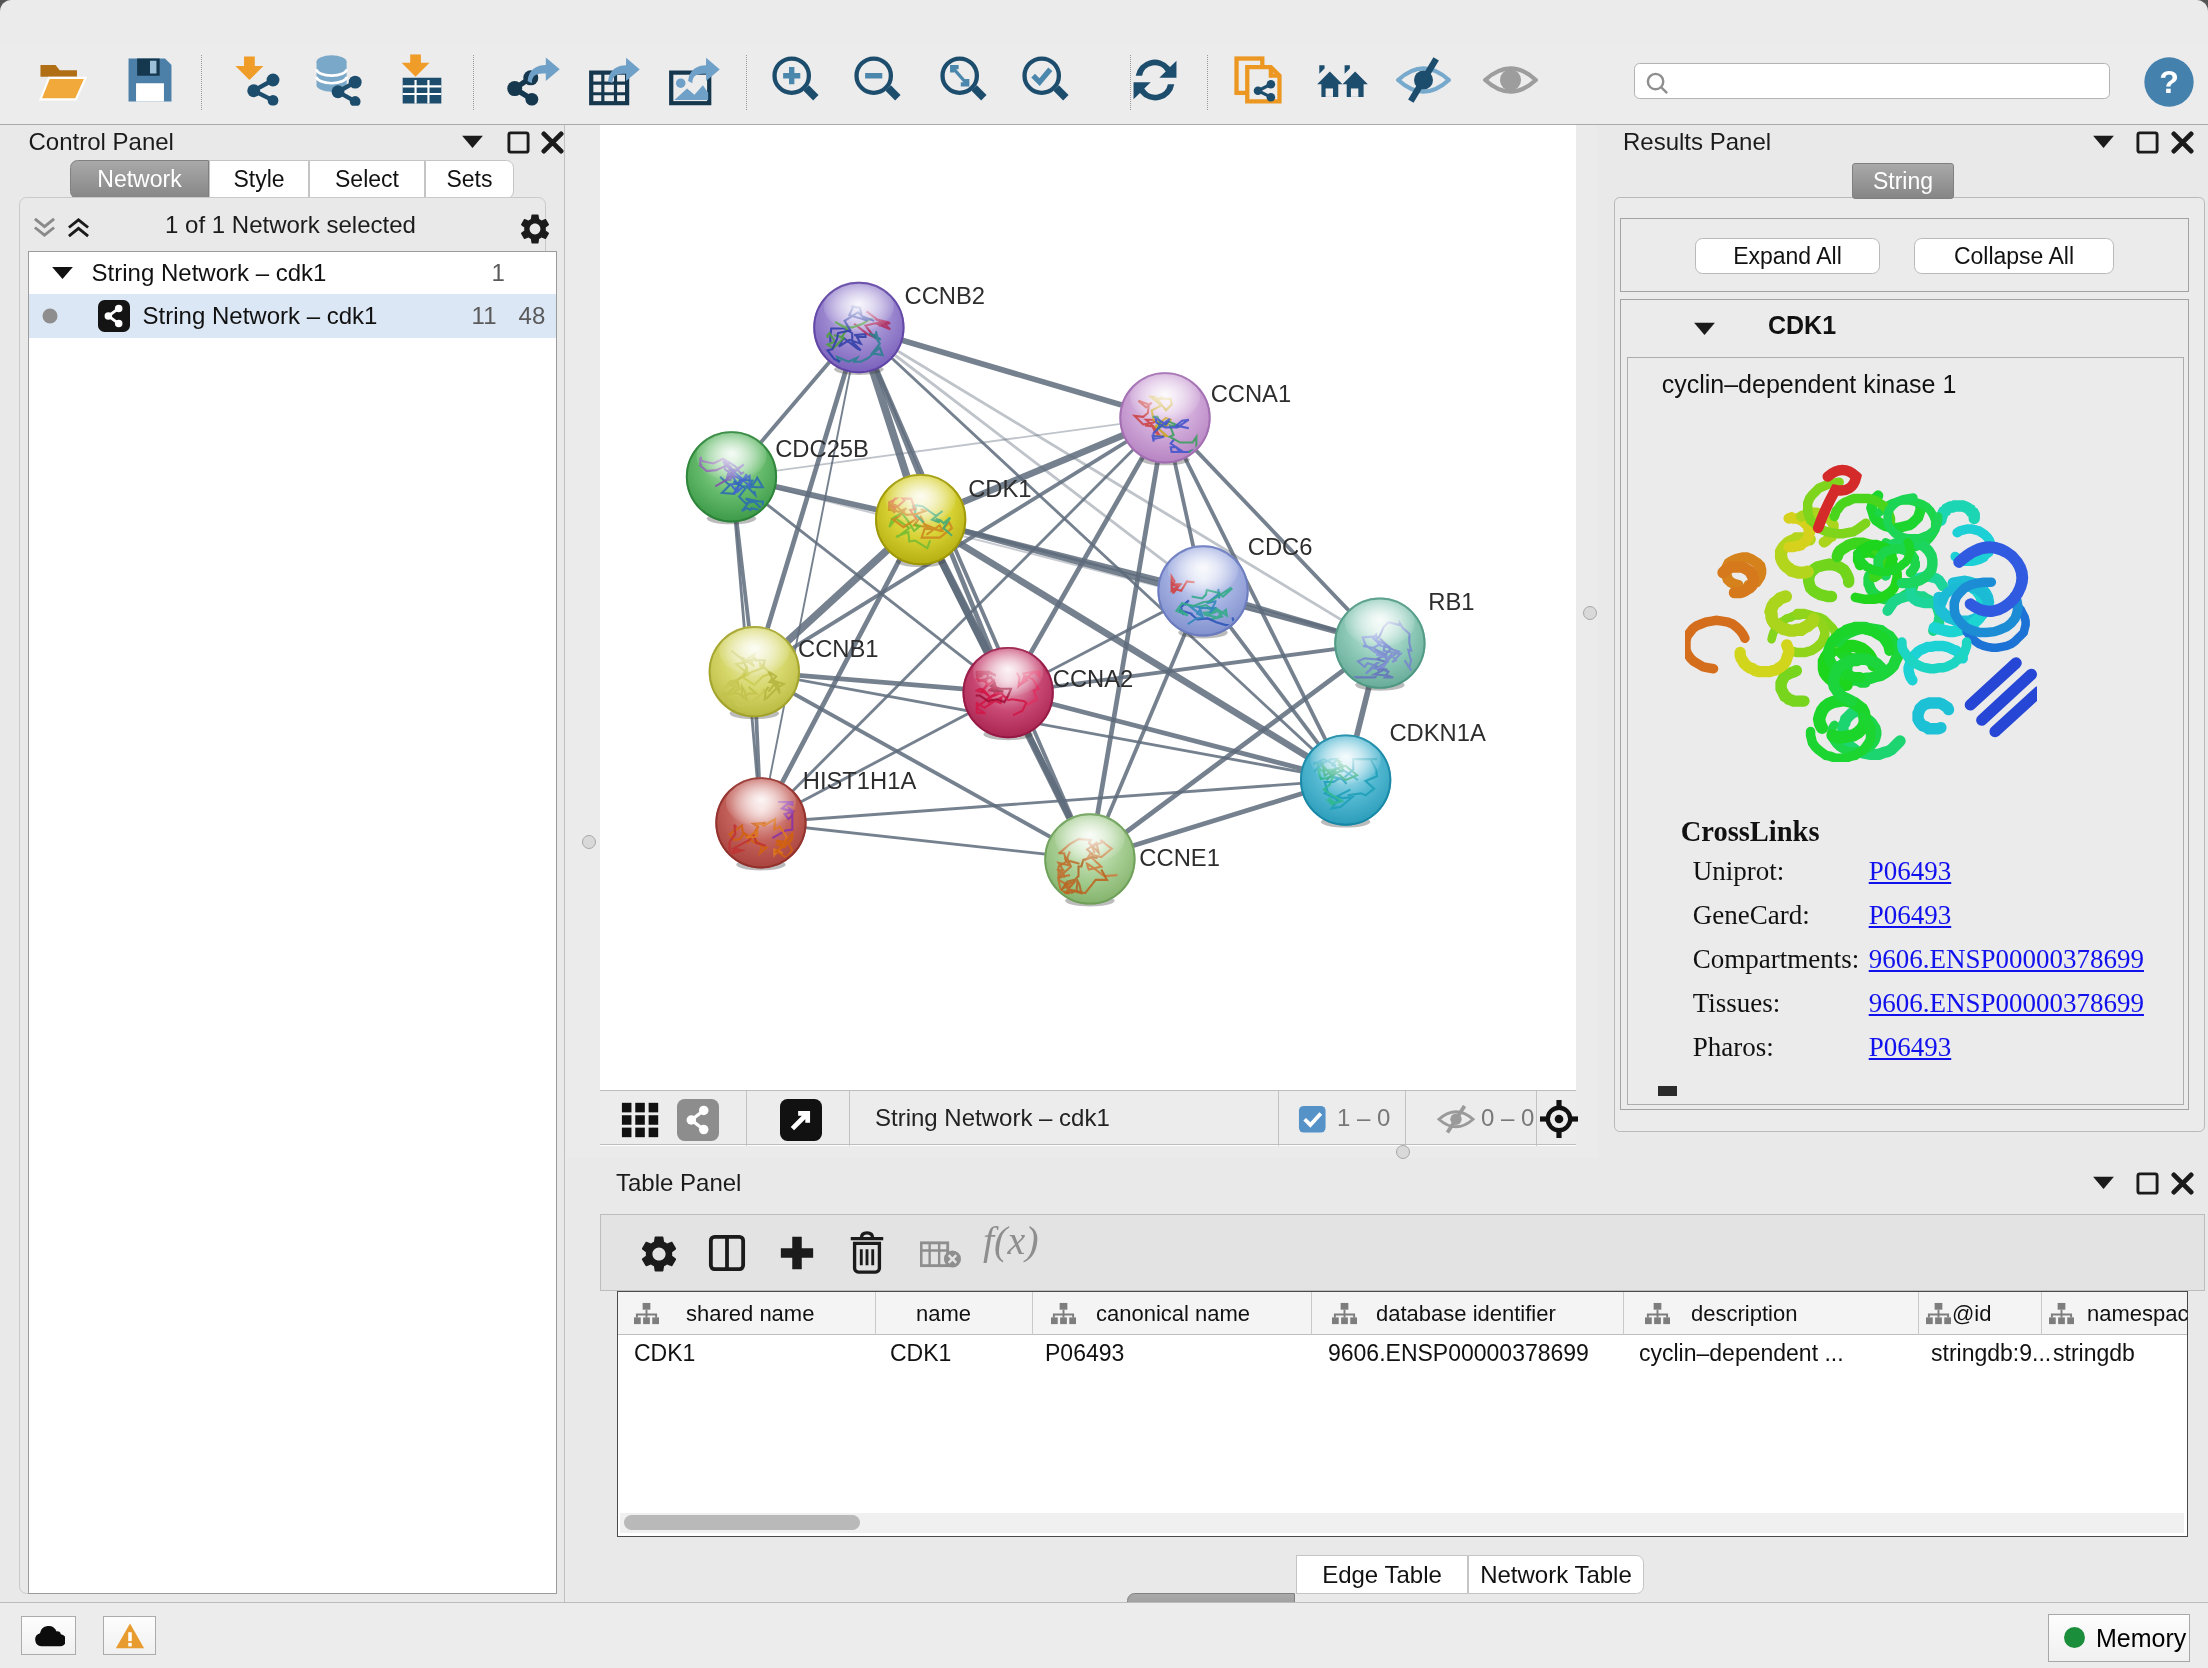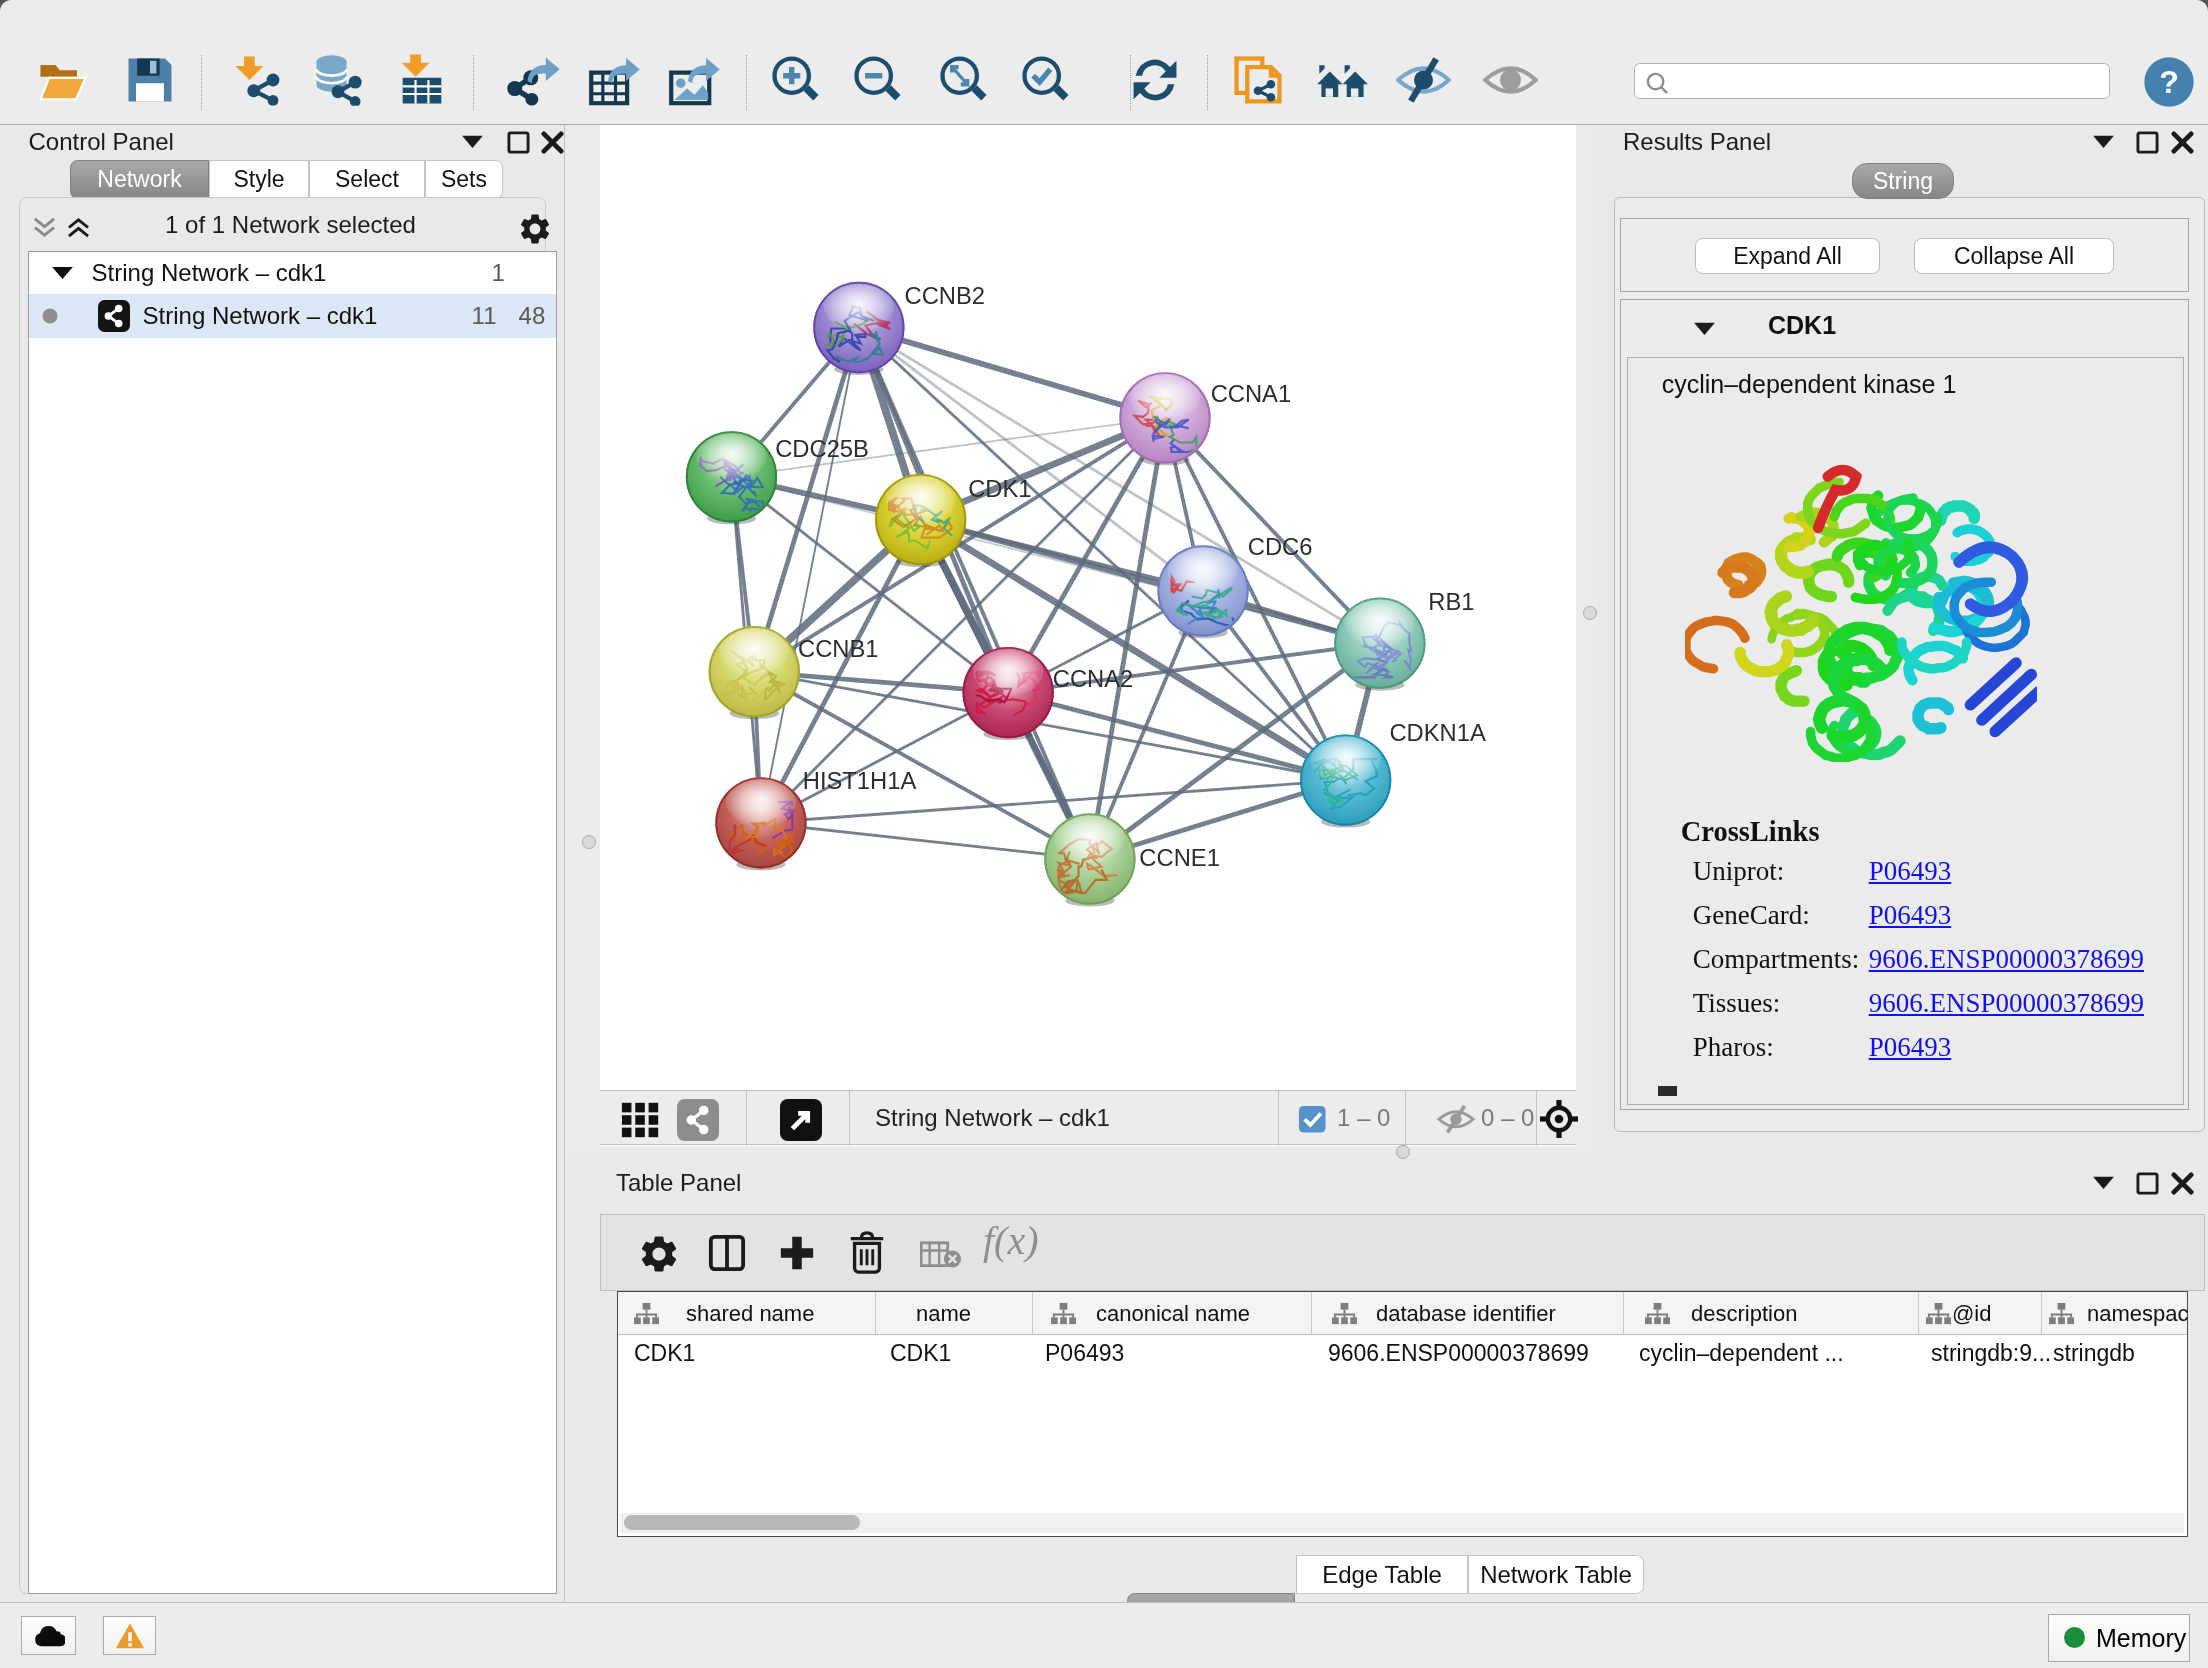--- a/index.html
+++ b/index.html
@@ -200,21 +200,21 @@
       </svg>
     <svg style="position:absolute;left:507px;top:5.7px" width="23" height="23" viewBox="0 0 24 24">
         <rect x="2" y="2" width="20" height="20" fill="none" stroke="#1b1b1b" stroke-width="3" rx="2"></rect>
       </svg>
     <svg style="position:absolute;left:541px;top:5.7px" width="23" height="23" viewBox="0 0 24 24">
         <path d="M3 3 L21 21 M21 3 L3 21" stroke="#1b1b1b" stroke-width="5" stroke-linecap="round"></path>
       </svg>
     <div class="tab tabsel" style="left:70px;width:139px;border-radius:7.6px 0 0 7.6px;">Network</div>
     <div class="tab" style="left:209px;width:100px;">Style</div>
     <div class="tab" style="left:309px;width:116px;">Select</div>
-    <div class="tab" style="left:425px;width:78px;border-radius:0 7.6px 7.6px 0;">Sets</div>
+    <div class="tab" style="left:425px;width:89px;border-radius:0 7.6px 7.6px 0;">Sets</div>
     <div style="position:absolute;left:19px;top:72px;width:527px;height:1397px;border:1px solid #c9c9c9;border-radius:7.6px;background:#e9e9e9;"></div>
     <div id="subhead">
       <svg style="position:absolute;left:31px;top:11.4px" width="27" height="23" viewBox="0 0 28 24">
           <path d="M4 3 l10 8 10-8 M4 12 l10 8 10-8" stroke="#8a8a8a" stroke-width="3" fill="none"></path>
         </svg>
       <svg style="position:absolute;left:65px;top:11.4px" width="27" height="23" viewBox="0 0 28 24">
           <path d="M4 21 l10-8 10 8 M4 12 l10-8 10 8" stroke="#1b1b1b" stroke-width="3" fill="none"></path>
         </svg>
       <div style="position:absolute;left:105px;top:5.7px;width:371px;text-align:center;font-size:24px;color:#1b1b1b;">1 of 1 Network selected</div>
       <svg style="position:absolute;left:517px;top:5.7px" width="36" height="36" viewBox="0 0 24 24">
@@ -623,21 +623,21 @@
     <svg style="position:absolute;left:493px;top:7.6px" width="25" height="17" viewBox="0 0 26 18">
         <path d="M2 3 h22 l-11 13 z" fill="#1b1b1b"></path>
       </svg>
     <svg style="position:absolute;left:538px;top:5.7px" width="23" height="23" viewBox="0 0 24 24">
         <rect x="2" y="2" width="20" height="20" fill="none" stroke="#1b1b1b" stroke-width="3" rx="2"></rect>
       </svg>
     <svg style="position:absolute;left:573px;top:5.7px" width="23" height="23" viewBox="0 0 24 24">
         <path d="M3 3 L21 21 M21 3 L3 21" stroke="#1b1b1b" stroke-width="5" stroke-linecap="round"></path>
       </svg>
     <div style="position:absolute;left:16px;top:72px;width:591px;height:935px;background:#ebebeb;border:1px solid #b9b9b9;border-radius:5.7px;"></div>
-    <div style="position:absolute;left:254px;top:38px;width:102px;height:36px;background:linear-gradient(#a9a9a9,#868686);border:1px solid #808080;border-radius:15px;color:#fff;font-size:23px;text-align:center;line-height:34px;">String</div>
+    <div style="position:absolute;left:254px;top:38px;width:102px;height:36px;background:linear-gradient(#a9a9a9,#868686);border:1px solid #808080;border-radius:3px;color:#fff;font-size:23px;text-align:center;line-height:34px;">String</div>
     <div class="rbox" style="left:22px;top:93px;width:569px;height:74px;background:#ebebeb;">
       <div class="btn" style="left:74px;top:19px;width:185px;height:36px;line-height:34px;">Expand All</div>
       <div class="btn" style="left:293px;top:19px;width:200px;height:36px;line-height:34px;">Collapse All</div>
     </div>
     <div class="rbox" style="left:22px;top:174px;width:569px;height:811px;background:#ebebeb;">
       <svg style="position:absolute;left:71px;top:20px" width="25" height="17" viewBox="0 0 26 18">
           <path d="M2 3 h22 l-11 13 z" fill="#1b1b1b"></path>
         </svg>
       <div style="position:absolute;left:147px;top:11.4px;font-size:25px;font-weight:bold;color:#111;">CDK1</div>
       <div style="position:absolute;left:5.7px;top:57px;width:557px;height:748px;background:#ebebeb;border:1px solid #adadad;">

